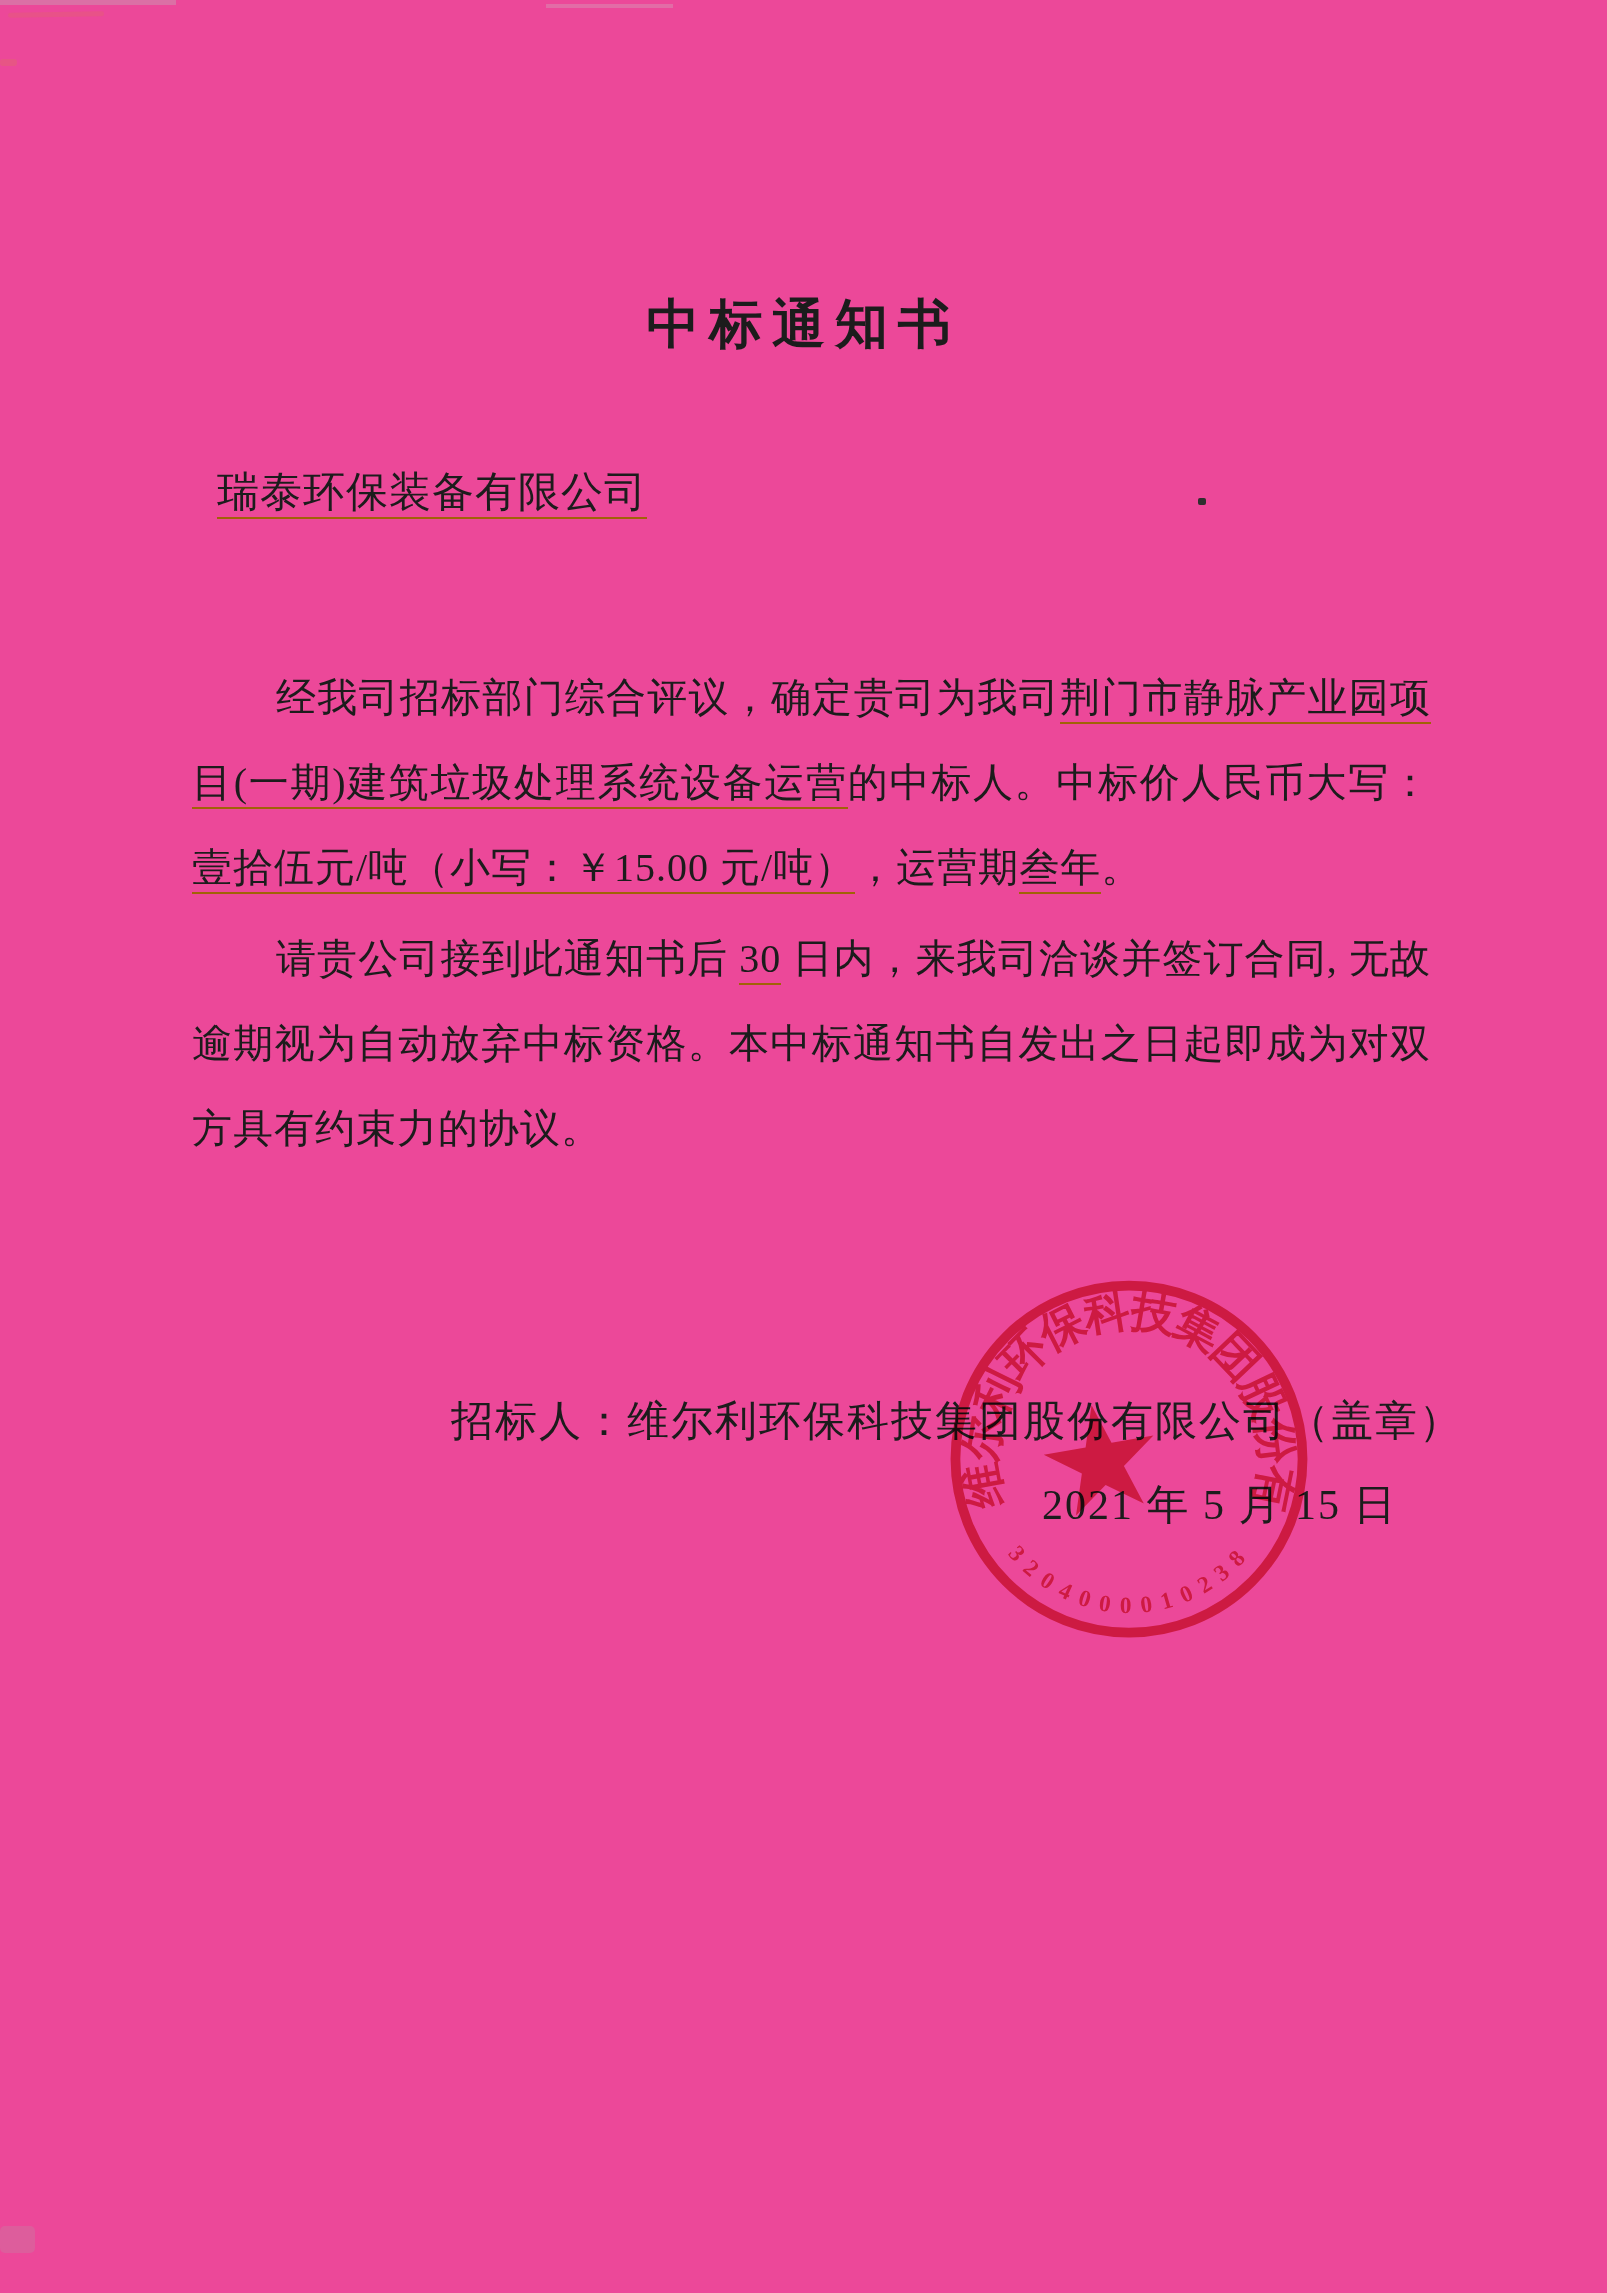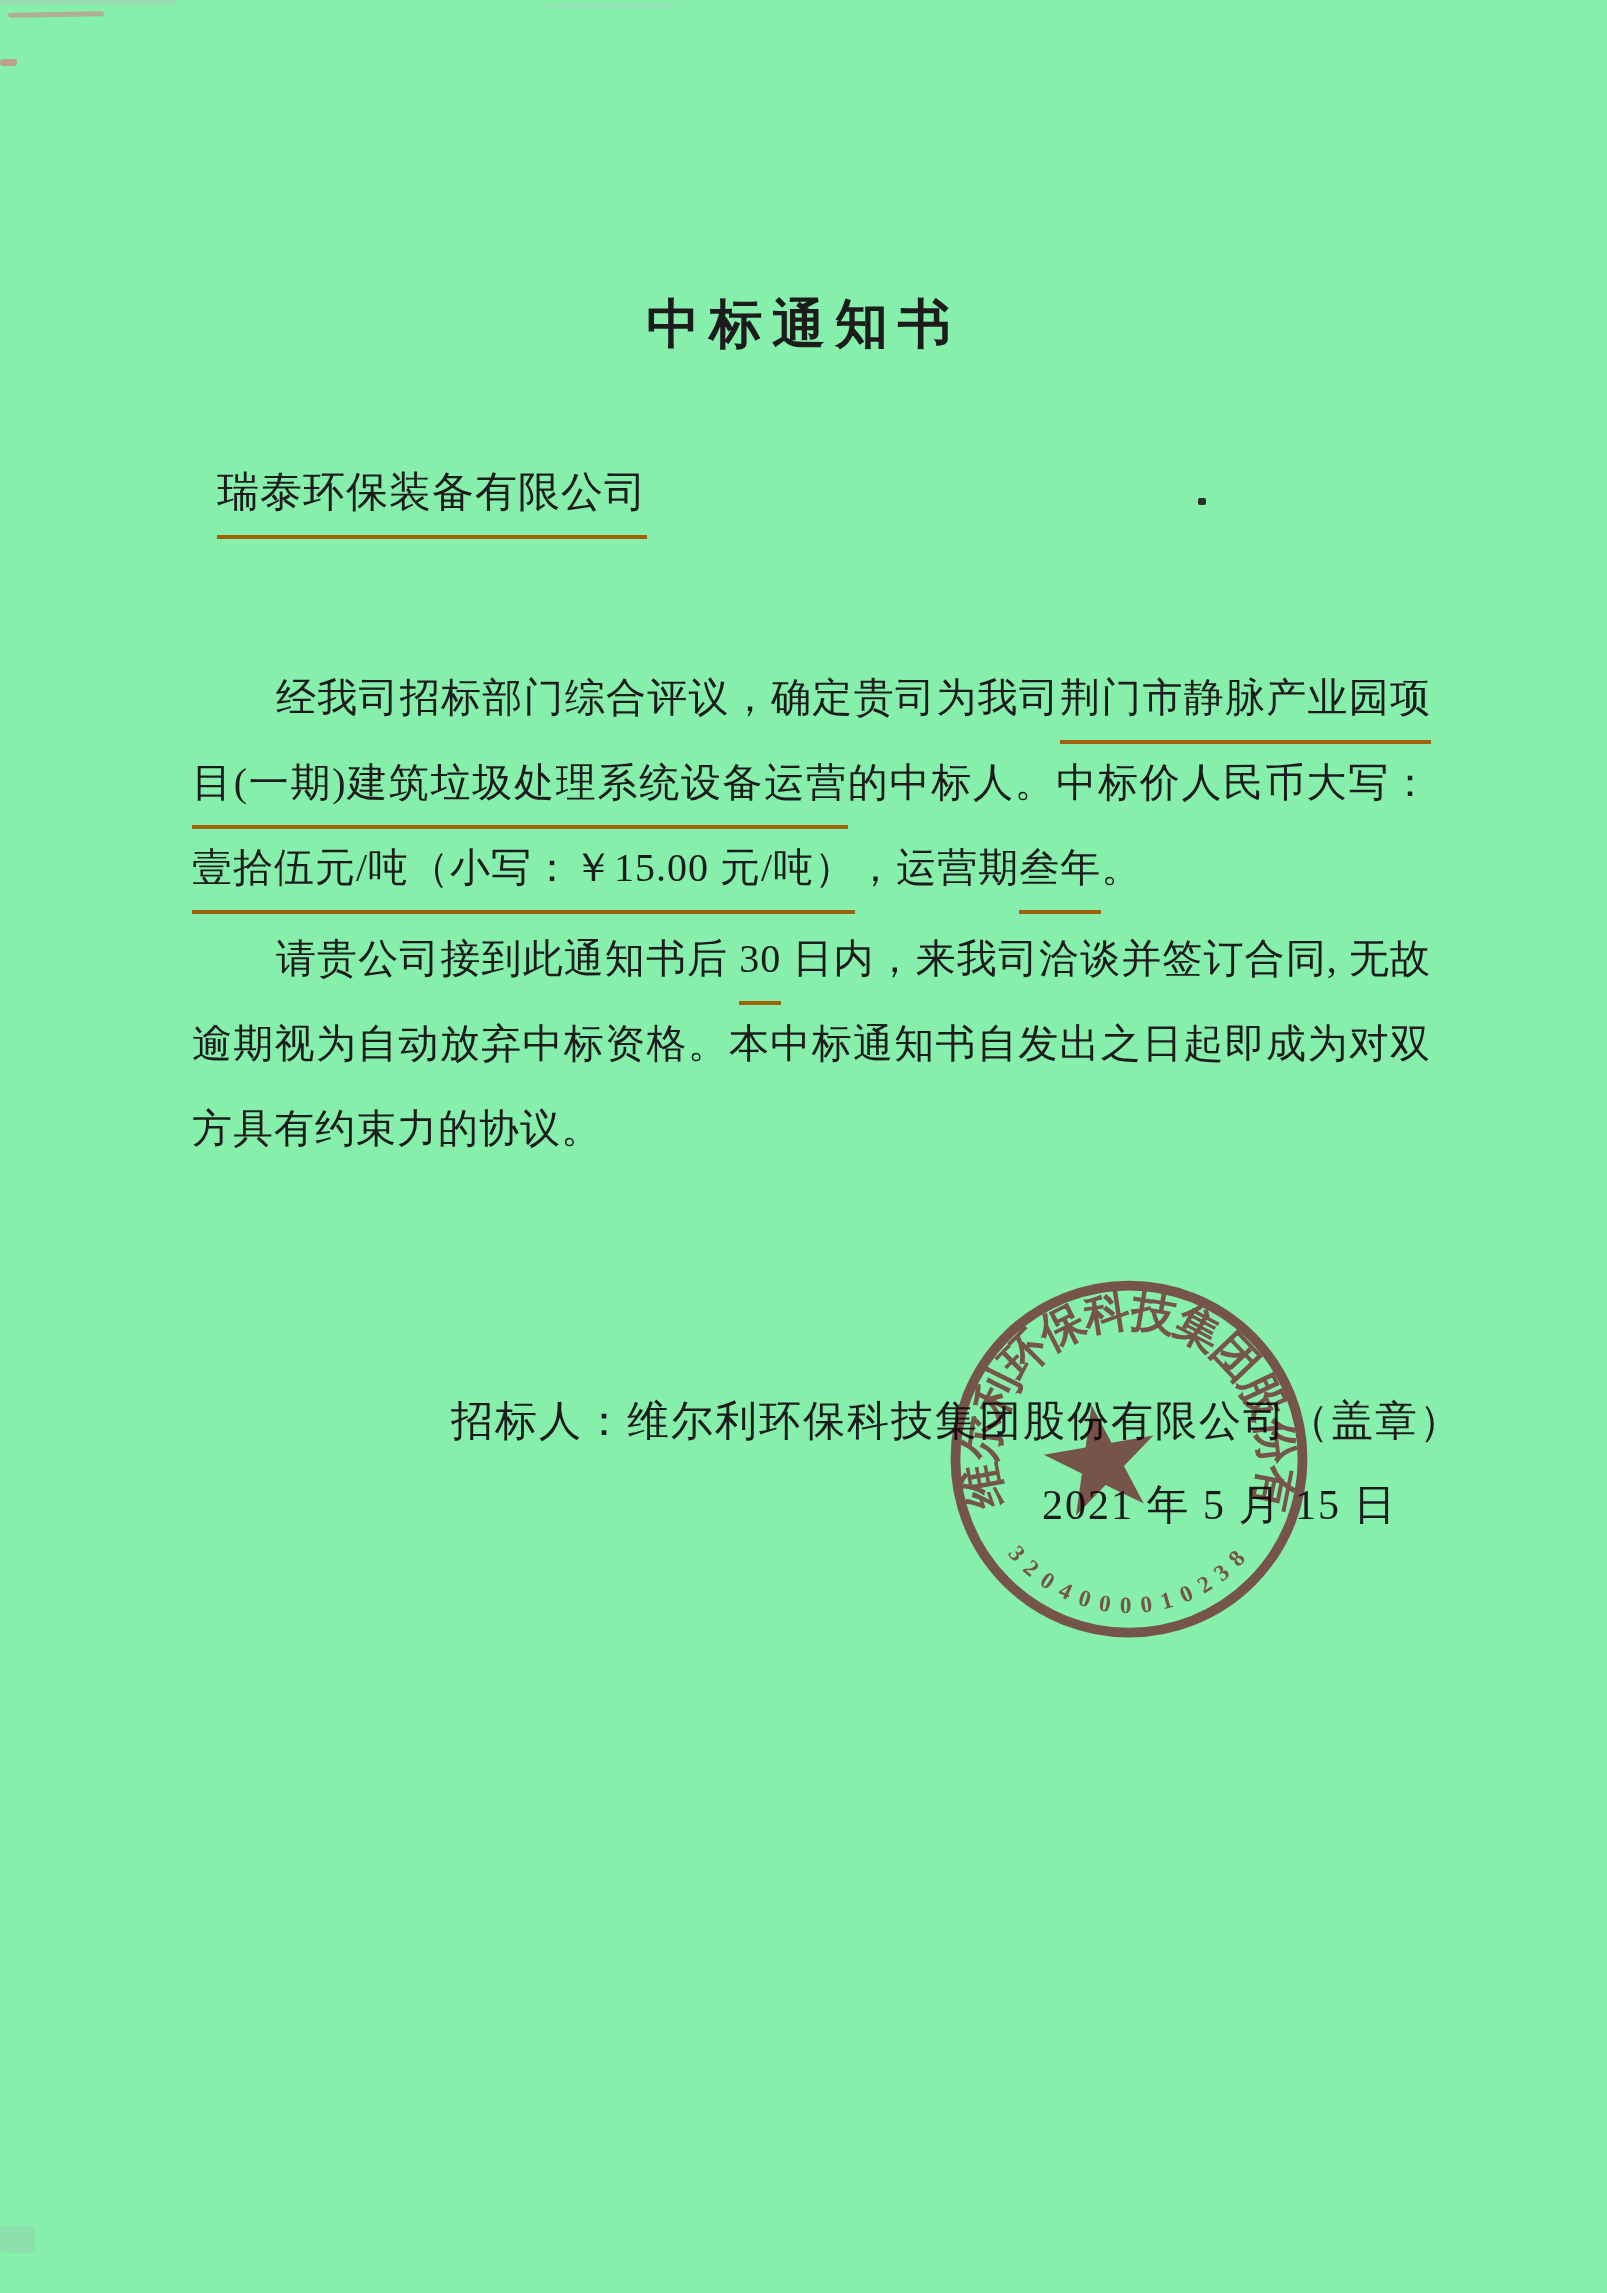--- a/index.html
+++ b/index.html
@@ -1,42 +1,42 @@
 <!DOCTYPE html>
 <html><head>
 <meta charset="utf-8">
 <style>
   html, body { margin: 0; padding: 0; background: #ffffff; }
   .page {
     position: relative;
     width: 1607px;
     height: 2294px;
-    background: #86efac;
+    background: #ec4899;
     font-family: "Liberation Serif", "DejaVu Serif", serif;
     color: #1c1c1c;
     overflow: hidden;
   }
   .title {
     position: absolute;
     top: 289px; left: 0;
     width: 100%;
     text-align: center;
     font-size: 53px;
     font-weight: bold;
     letter-spacing: 9.8px;
   }
   .recipient {
     position: absolute;
     top: 464px; left: 217px;
     font-size: 42px;
     letter-spacing: 1px;
   }
   .u {
-    border-bottom: 4px solid #a16207;
-    padding-bottom: 20px;
+    border-bottom: 2px solid #a16207;
+    padding-bottom: 2px;
   }
   .bodytext {
     position: absolute;
     left: 192px;
     width: 1239px;
     font-size: 40px;
     line-height: 85px;
     text-align: justify;
     letter-spacing: 1px;
   }

